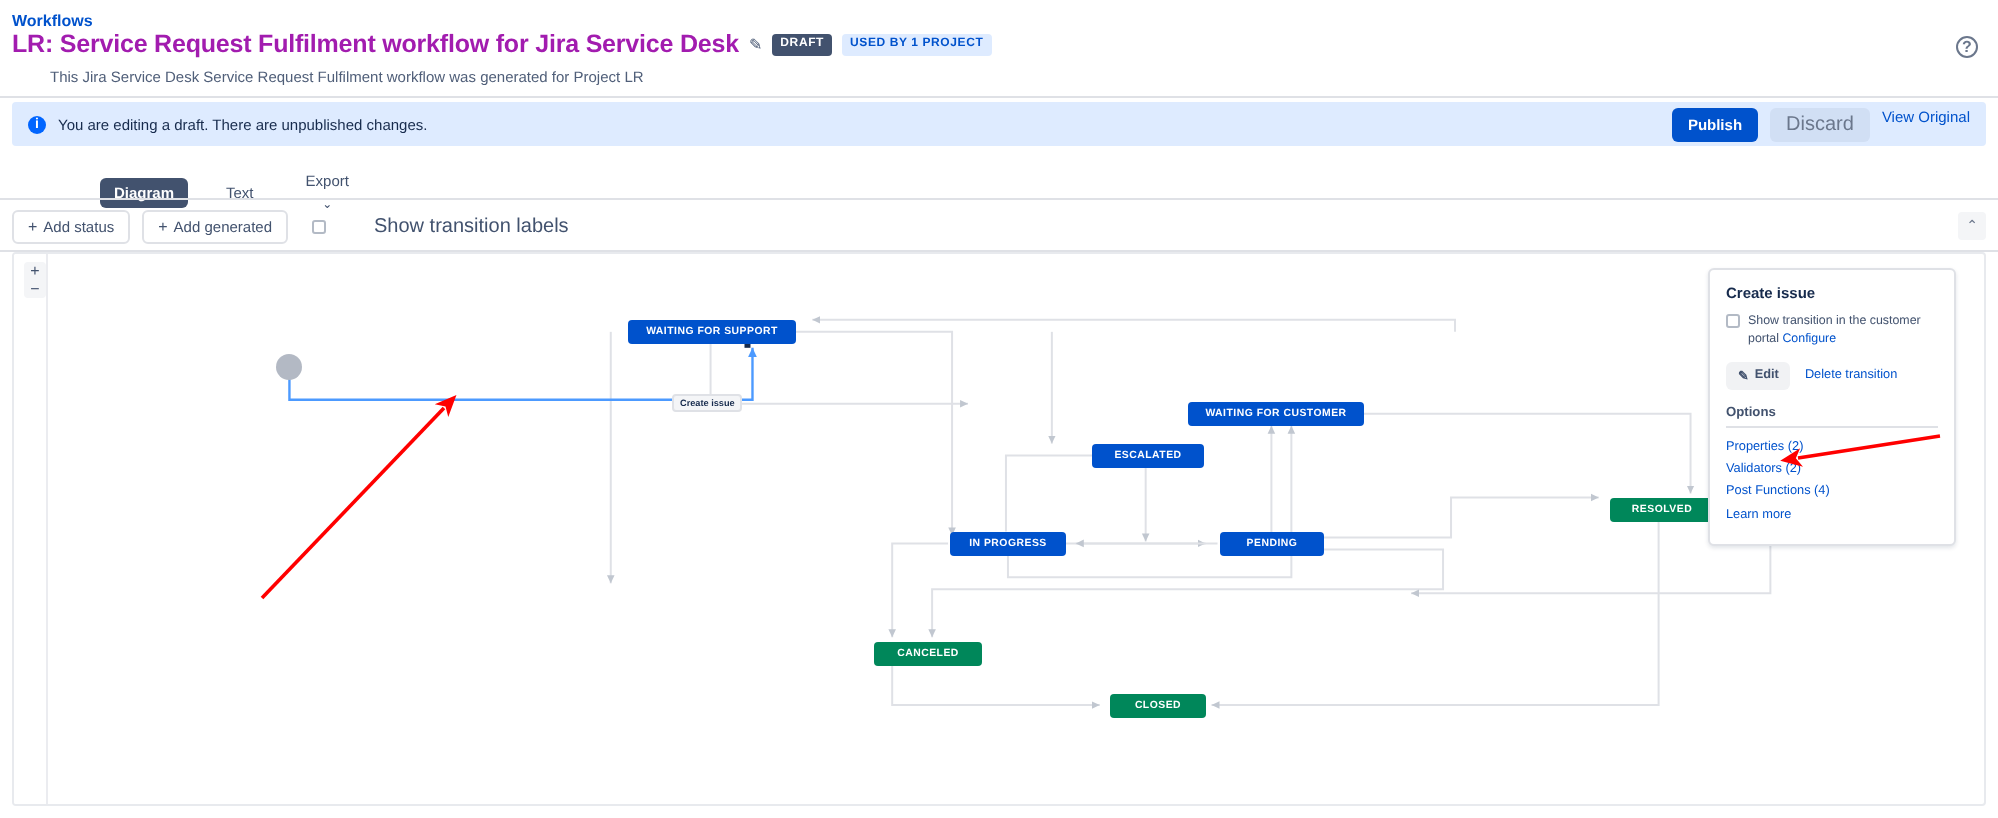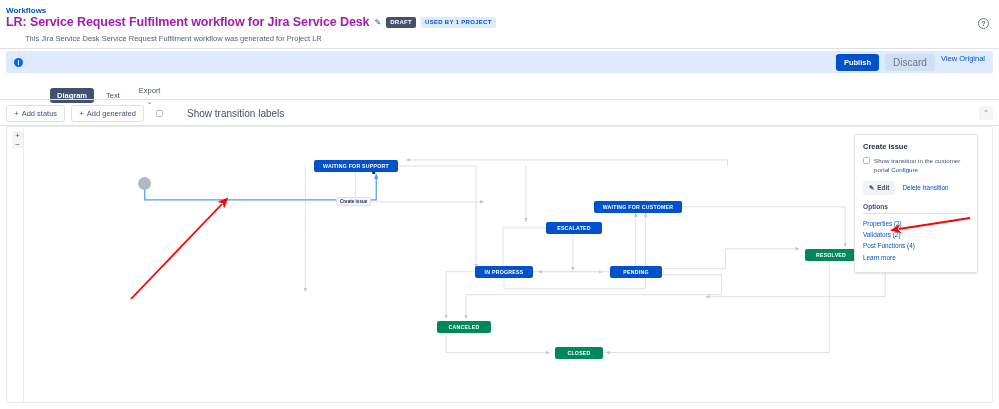--- a/index.html
+++ b/index.html
@@ -66,21 +66,21 @@
   }
   .btn-discard {
     background: rgba(9,30,66,.06); color: #6b778c; font-size: 10px;
     padding: 3px 8px; border-radius: 3px; border: none; cursor: pointer;
   }
   .link-view-original { font-size: 7.5px; color: #0052cc; cursor: pointer; }
 
   
   .tabs-row {
     position: absolute; left: 6px; top: 83px;
-    display: flex; align-items: center; gap: 5px; padding-left: 44px;
+    display: flex; align-items: center; gap: 12px; padding-left: 44px;
   }
   .tab {
     font-size: 7.5px; padding: 3px 7px; border-radius: 3px; cursor: pointer;
     color: #42526e;
   }
   .tab.active { background: #42526e; color: #ffffff; font-weight: 600; }
   .tab-export { display: flex; align-items: center; gap: 3px; flex-direction: column; }
   .caret { font-size: 6px; }
   .tabs-rule {
     position: absolute; left: 0; right: 0; top: 99px; height: 1px; background: #dfe1e6;
@@ -191,20 +191,21 @@
     <span class="badge badge-draft">DRAFT</span>
     <span class="badge badge-used">USED BY 1 PROJECT</span>
   </div>
 
   <div class="page-desc">This Jira Service Desk Service Request Fulfilment workflow was generated for Project LR</div>
   <div class="help-icon">?</div>
   <div class="header-rule"></div>
 
   <div class="banner">
     <span class="banner-info">i</span>
+    <span class="banner-text">You are editing a draft. There are unpublished changes.</span>
     <span class="banner-actions">
       <button class="btn-publish">Publish</button>
       <button class="btn-discard">Discard</button>
       <span class="link-view-original">View Original</span>
     </span>
   </div>
 
   <div class="tabs-row">
     <div class="tab active">Diagram</div>
     <div class="tab">Text</div>

